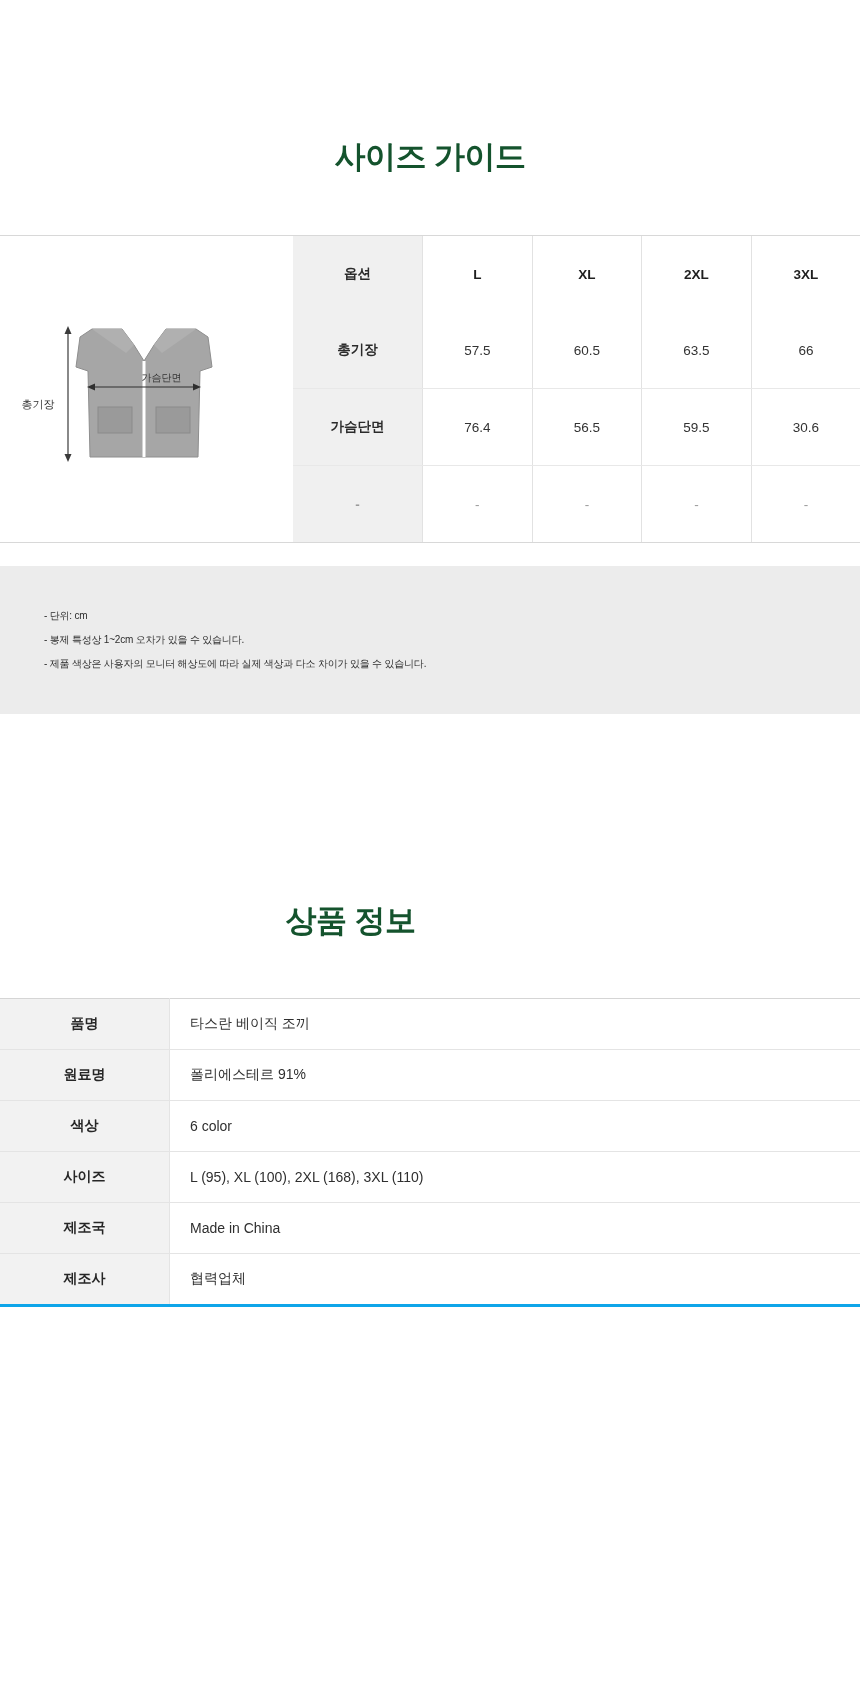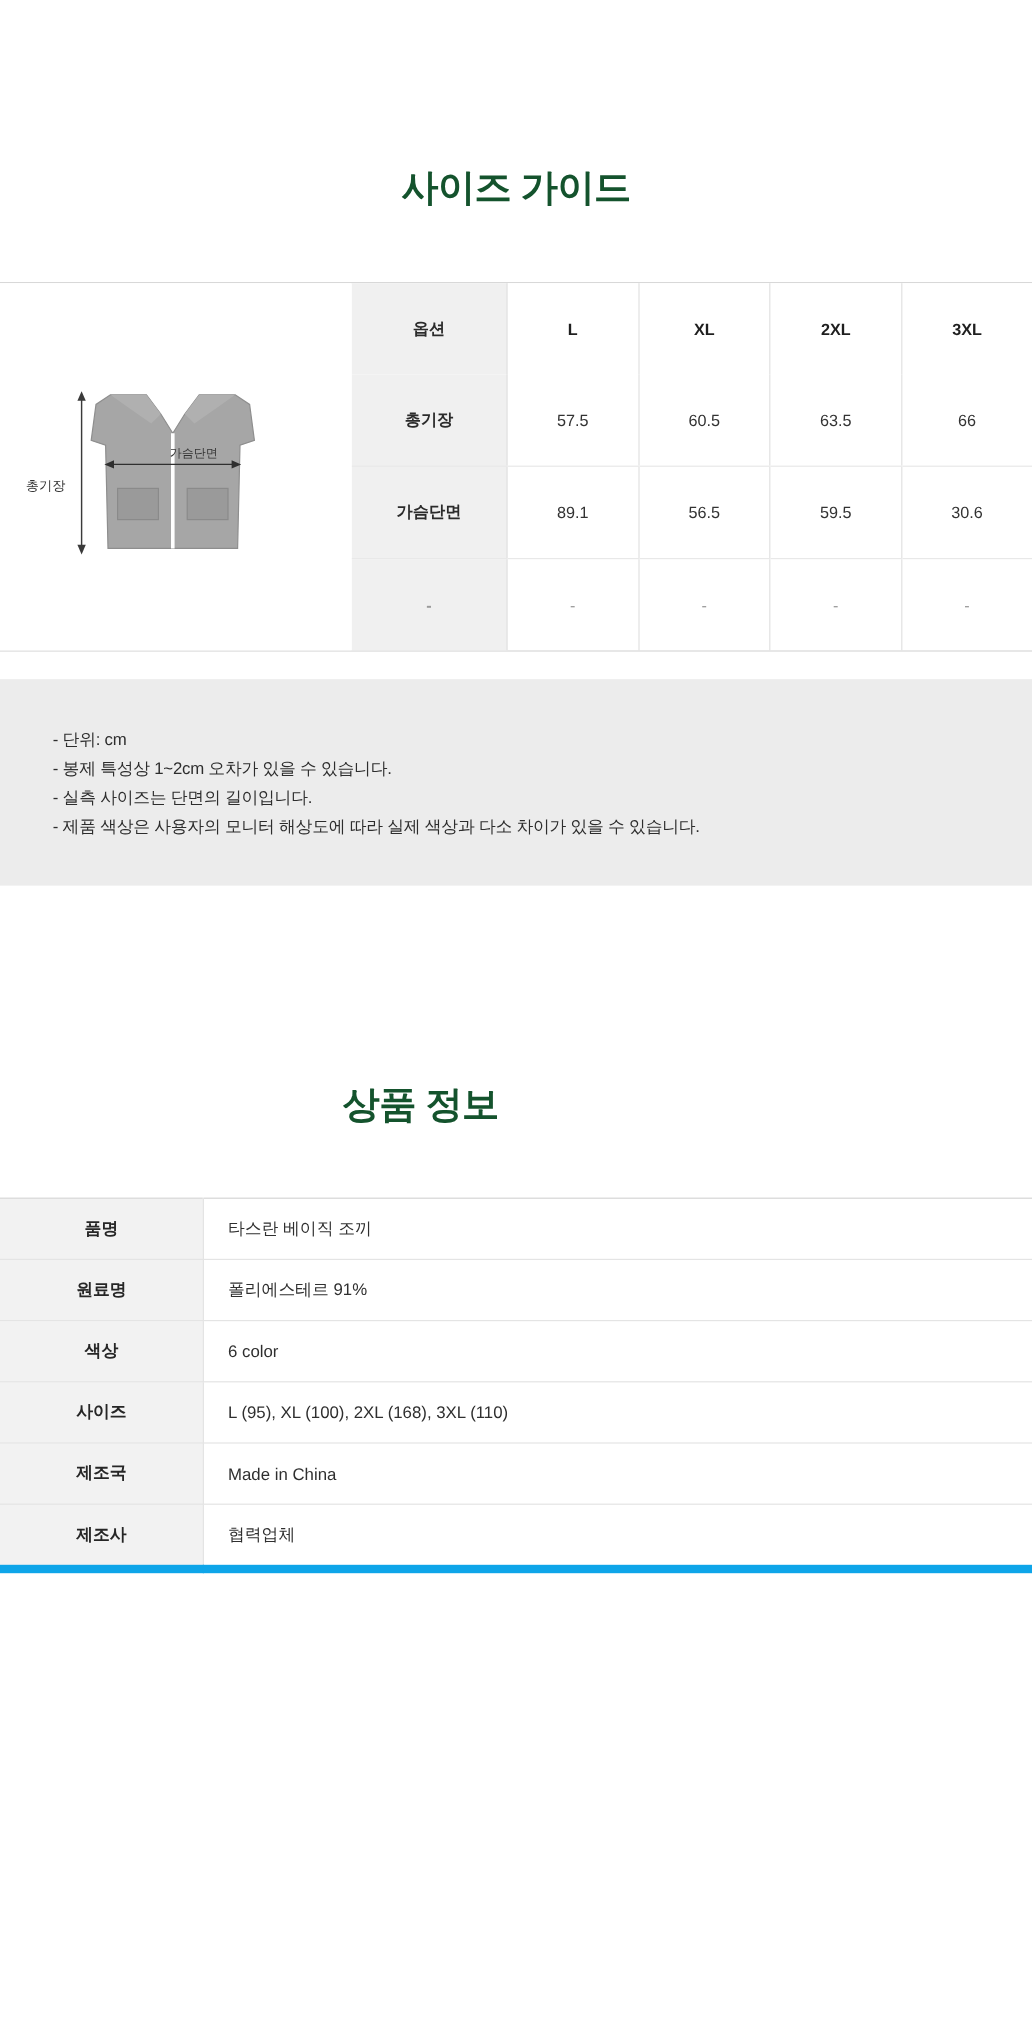--- a/index.html
+++ b/index.html
@@ -135,40 +135,40 @@
     position: absolute;
     top: 566px;
     left: 0;
     width: 860px;
     background: #ececec;
     box-sizing: border-box;
     padding: 38px 0 38px 44px;
   }
   .notes li {
     list-style: none;
-    font-size: 14px;
+    font-size: 10px;
     line-height: 24px;
     color: #2d2d2d;
     letter-spacing: -0.2px;
   }
   .notes ul {
     margin: 0;
     padding: 0;
   }
 
   
   .info-table {
     position: absolute;
     top: 998px;
     left: 0;
     width: 860px;
     border-collapse: collapse;
     table-layout: fixed;
     border-top: 1px solid #d5d5d5;
-    border-bottom: 7px solid #0ea5e9;
+    border-bottom: 3px solid #0ea5e9;
     font-size: 14px;
   }
   .info-table th {
     width: 167px;
     background: #f2f2f2;
     font-weight: bold;
     color: #262626;
     text-align: center;
     height: 48px;
     border-bottom: 1px solid #e4e4e4;
@@ -241,41 +241,40 @@
       <tbody>
         <tr>
           <th class="rowhead">총기장</th>
           <td>57.5</td>
           <td>60.5</td>
           <td>63.5</td>
           <td>66</td>
         </tr>
         <tr>
           <th class="rowhead">가슴단면</th>
-          <td>89.1</td>
+          <td>76.4</td>
           <td>56.5</td>
           <td>59.5</td>
           <td>30.6</td>
         </tr>
         <tr class="dashrow">
           <th class="rowhead">-</th>
           <td>-</td>
           <td>-</td>
           <td>-</td>
           <td>-</td>
         </tr>
       </tbody>
     </table>
   </div>
 
   <div class="notes">
     <ul>
       <li>- 단위: cm</li>
       <li>- 봉제 특성상 1~2cm 오차가 있을 수 있습니다.</li>
-      <li>- 실측 사이즈는 단면의 길이입니다.</li>
       <li>- 제품 색상은 사용자의 모니터 해상도에 따라 실제 색상과 다소 차이가 있을 수 있습니다.</li>
     </ul>
   </div>
 
   <div id="product-info-title" class="section-title">상품 정보</div>
 
   <table class="info-table">
     <tbody>
       <tr>
         <th>품명</th>

